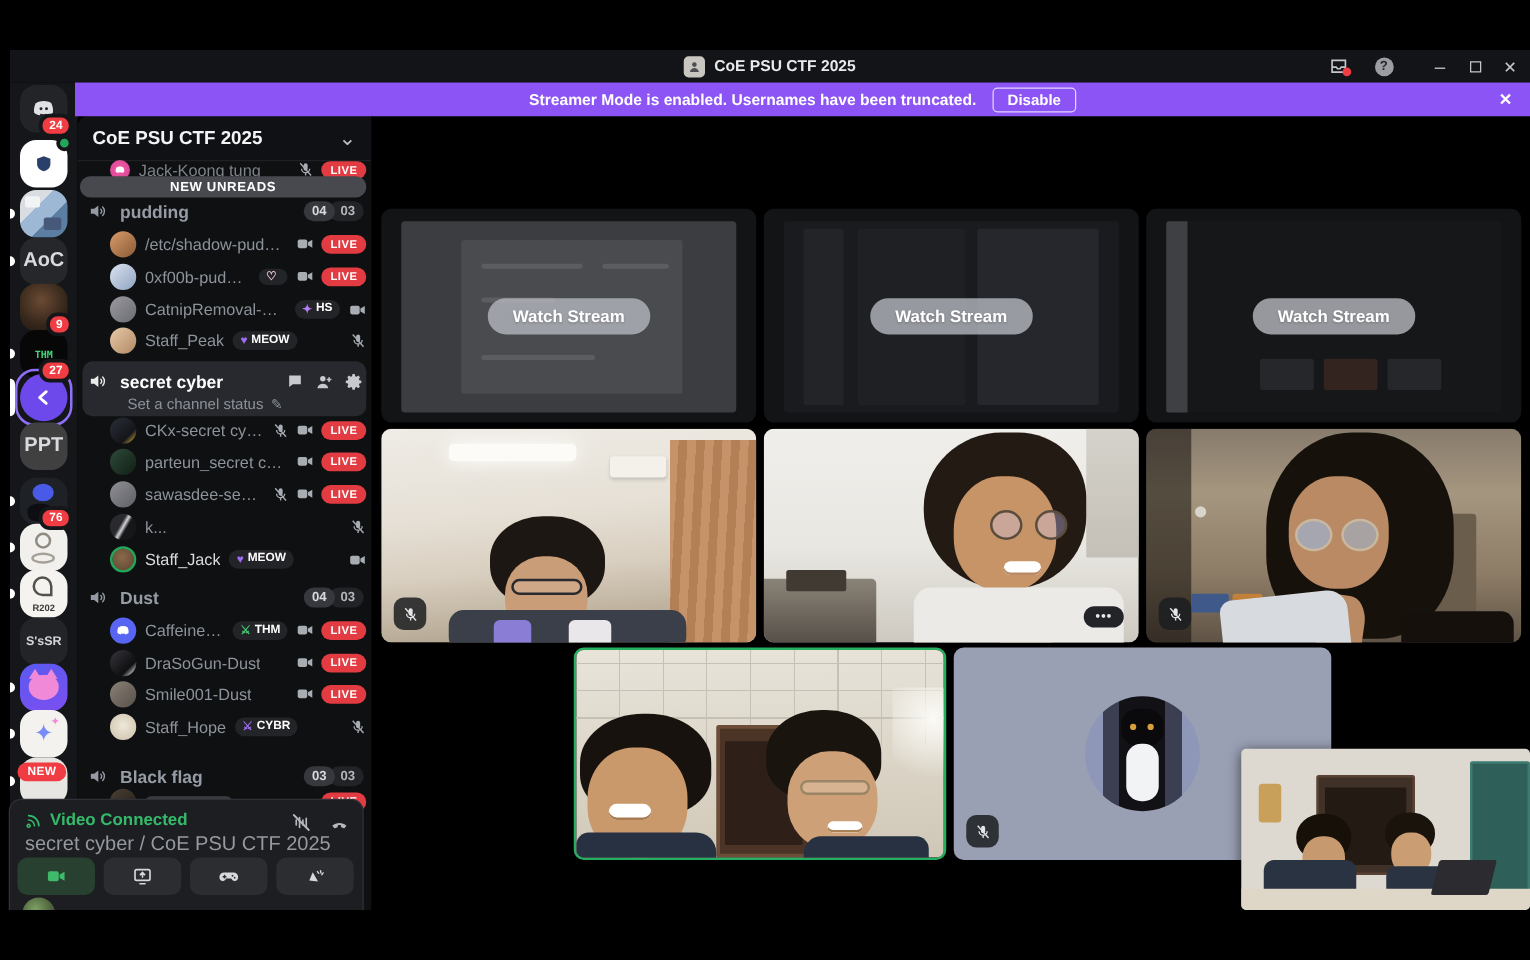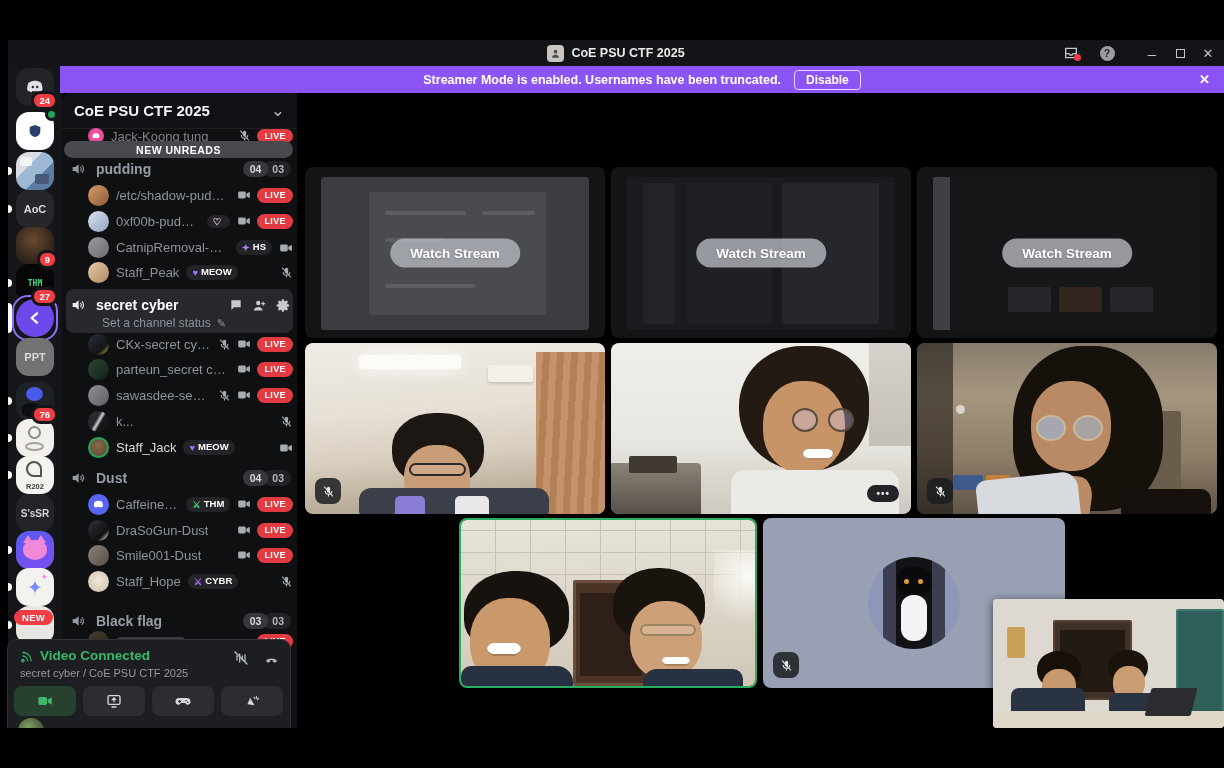--- a/index.html
+++ b/index.html
@@ -38,21 +38,21 @@
 
   
   .rail{left:8px;top:66px;width:54px;height:662px;background:#151619;z-index:5}
   .rit{position:absolute;left:8px;width:38px;height:38px;border-radius:13px;display:flex;
     align-items:center;justify-content:center;overflow:visible}
   .rit .face{position:absolute;inset:0;border-radius:13px;overflow:hidden;display:flex;align-items:center;justify-content:center}
   .rbadge{position:absolute;right:-4px;bottom:-4px;background:#ef3d43;color:#fff;font-size:9.5px;
     font-weight:800;border-radius:9px;padding:1px 5px;border:3px solid #151619;z-index:2}
   .pip{position:absolute;left:-8px;width:4px;height:8px;border-radius:0 4px 4px 0;background:#fff;top:15px}
   .pip.tall{height:30px;top:4px}
-  .rtxt{font-size:11px;font-weight:800;color:#d8dadd}
+  .rtxt{font-size:16px;font-weight:800;color:#d8dadd}
   .ring{position:absolute;inset:-4px;border:2px solid #8f6ff5;border-radius:16px}
   .gbubble{position:absolute;top:-4px;right:-4px;width:13px;height:13px;border-radius:50%;
     background:#23a55a;border:3px solid #151619;z-index:2}
   .newpill{position:absolute;left:-2px;top:4px;background:#ef3d43;color:#fff;font-size:9.5px;
     font-weight:800;border-radius:9px;padding:2px 8px;z-index:3;letter-spacing:.3px}
 
   
   .sidebar{left:62px;top:93px;width:235px;height:635px;background:#0f1012;z-index:6;overflow:hidden;border-radius:8px 0 0 0}
   .sb-head{position:absolute;left:0;top:0;width:235px;height:36px;display:flex;align-items:center;
     padding:0 12px;border-bottom:1px solid #1f2023;background:#101114}
@@ -80,21 +80,21 @@
   .sel-ch{position:absolute;left:4px;top:196px;width:227px;height:44px;background:#27292e;border-radius:8px}
   .statusrow{position:absolute;left:40px;top:222px;width:185px;height:16px;display:flex;
     align-items:center;gap:6px;color:#8d929a;font-size:12px}
   .namebar{width:70px;height:10px;border-radius:5px;background:#3a3c41}
 
   
   .vpanel{left:7px;top:639px;width:284px;height:125px;background:#1c1e21;border:1px solid #303237;
     border-radius:10px;z-index:40}
   .vp-status{position:absolute;left:12px;top:8px;display:flex;align-items:center;gap:6px;
     color:#35b96b;font-size:13.5px;font-weight:700}
-  .vp-loc{position:absolute;left:12px;top:27px;font-size:11px;color:#9599a0;white-space:nowrap}
+  .vp-loc{position:absolute;left:12px;top:27px;font-size:16px;color:#9599a0;white-space:nowrap}
   .vp-icons{position:absolute;right:10px;top:10px;display:flex;gap:14px;color:#b5b9bf}
   .vbtn{position:absolute;top:46px;width:62px;height:30px;border-radius:8px;background:#2b2d31;
     display:flex;align-items:center;justify-content:center;color:#d6d8db}
   .vbtn.active{background:#27402f;color:#3fb96b}
   .vp-avatar{position:absolute;left:10px;top:78px;width:26px;height:26px;border-radius:50%;
     background:radial-gradient(circle at 40% 35%,#7da263,#4a5c3a 60%,#2c351f)}
 
   
   .tile{position:absolute;border-radius:8px;overflow:hidden;background:#131416}
   .tile .scene{position:absolute;inset:0}
@@ -214,21 +214,21 @@
       <span class="pip tall"></span>
       <span class="ring"></span>
       <div class="face" style="background:#6d49ec;border-radius:50%">
         <svg width="16" height="16" viewBox="0 0 24 24">
             <path d="M15 5l-8 7 8 7" stroke="#fff" stroke-width="3.4" fill="none" stroke-linecap="round" stroke-linejoin="round"></path>
           </svg>
       </div>
     </div>
 
     <div class="rit" style="top:272px">
-      <div class="face" style="background:#737373">
+      <div class="face" style="background:#404040">
           <span class="rtxt">PPT</span>
         </div>
     </div>
 
     <div class="rit" style="top:316px">
       <span class="pip"></span>
       <div class="face" style="background:#1e2126">
         <span class="shape" style="left:10px;top:5px;width:17px;height:14px;background:#4a5ae8;border-radius:50%"></span>
         <span class="shape" style="left:6px;bottom:3px;width:20px;height:14px;background:#0d0e11;border-radius:40%"></span>
       </div>

